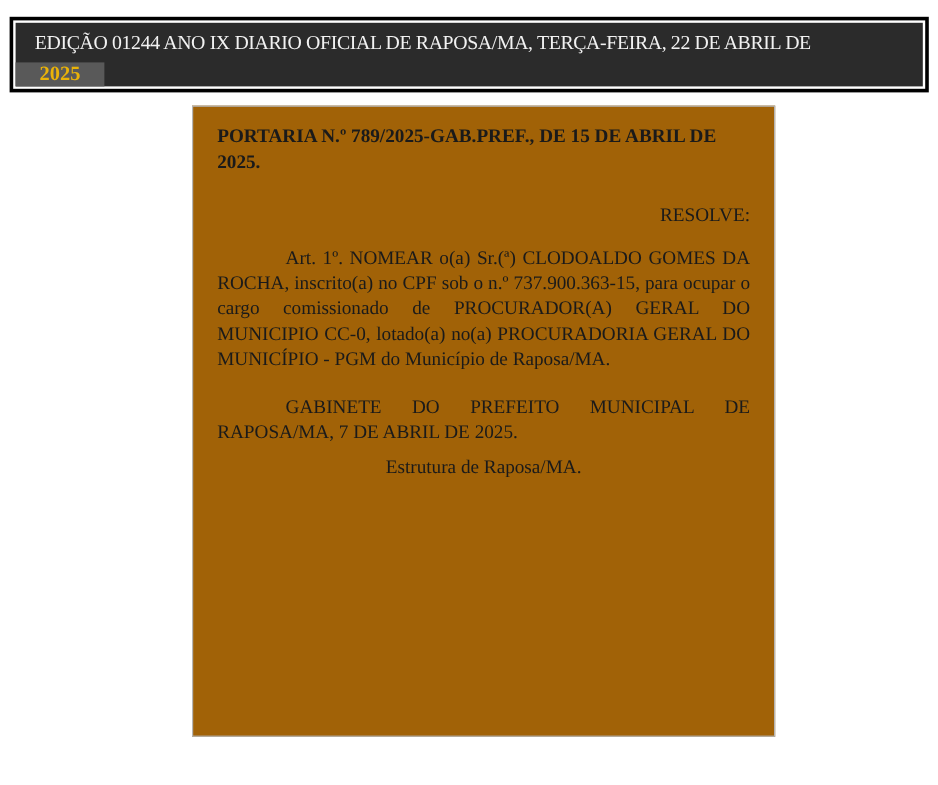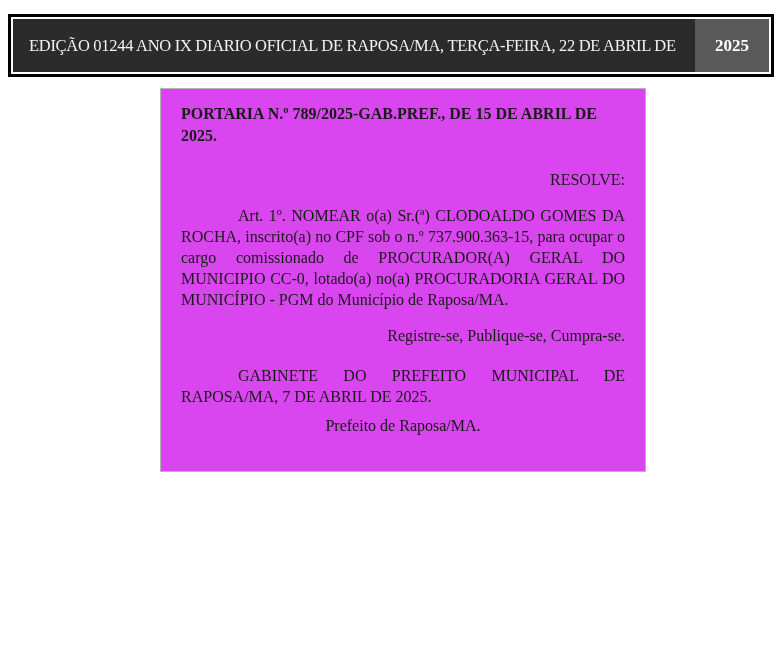--- a/index.html
+++ b/index.html
@@ -22,53 +22,54 @@
     border: 3px solid #000000;
     background: #ffffff;
     padding: 2px;
   }
   .masthead-inner {
     width: 100%;
     height: 100%;
     display: flex;
     align-items: stretch;
     background: #2b2b2b;
+    flex-direction: column;
   }
   .masthead-title {
     flex: 1;
     display: flex;
     align-items: center;
     padding-left: 16px;
     color: #f2f2f2;
     font-size: 16.5px;
     letter-spacing: -0.3px;
     white-space: nowrap;
     overflow: hidden;
   }
   .masthead-year {
     width: 74px;
     flex: none;
     background: #595959;
-    color: #ffffff;
+    color: #eab308;
     font-weight: bold;
     font-size: 17px;
     display: flex;
     align-items: center;
     justify-content: center;
   }
 
   
   .doc-box {
     position: absolute;
     left: 160px;
     top: 88px;
     width: 486px;
-    height: 384px;
+    height: 526px;
     border: 1px solid #b5b5b5;
-    background: #d946ef;
+    background: #a16207;
     padding: 14px 20px 26px 20px;
     color: #1a1a1a;
     font-size: 16px;
     line-height: 21px;
   }
   .doc-title {
     font-weight: bold;
     text-align: left;
     line-height: 22px;
     margin-bottom: 22px;
@@ -109,18 +110,17 @@
 
 <div class="doc-box">
   <div class="doc-title">PORTARIA N.º 789/2025-GAB.PREF., DE 15 DE ABRIL DE 2025.</div>
 
 
   <p class="para-plain">RESOLVE:</p>
 
   <p class="para">Art. 1º. NOMEAR o(a) Sr.(ª) CLODOALDO GOMES DA ROCHA, inscrito(a) no CPF sob o n.º 737.900.363-15, para ocupar o cargo comissionado de PROCURADOR(A) GERAL DO MUNICIPIO CC-0, lotado(a) no(a) PROCURADORIA GERAL DO MUNICÍPIO - PGM do Município de Raposa/MA.</p>
 
 
-  <p class="para-plain">Registre-se, Publique-se, Cumpra-se.</p>
 
   <p class="para-cabinet">GABINETE DO PREFEITO MUNICIPAL DE RAPOSA/MA, 7 DE ABRIL DE 2025.</p>
 
-  <div class="sig-role">Prefeito de Raposa/MA.</div>
+  <div class="sig-role">Estrutura de Raposa/MA.</div>
 </div>
 
 </body></html>

